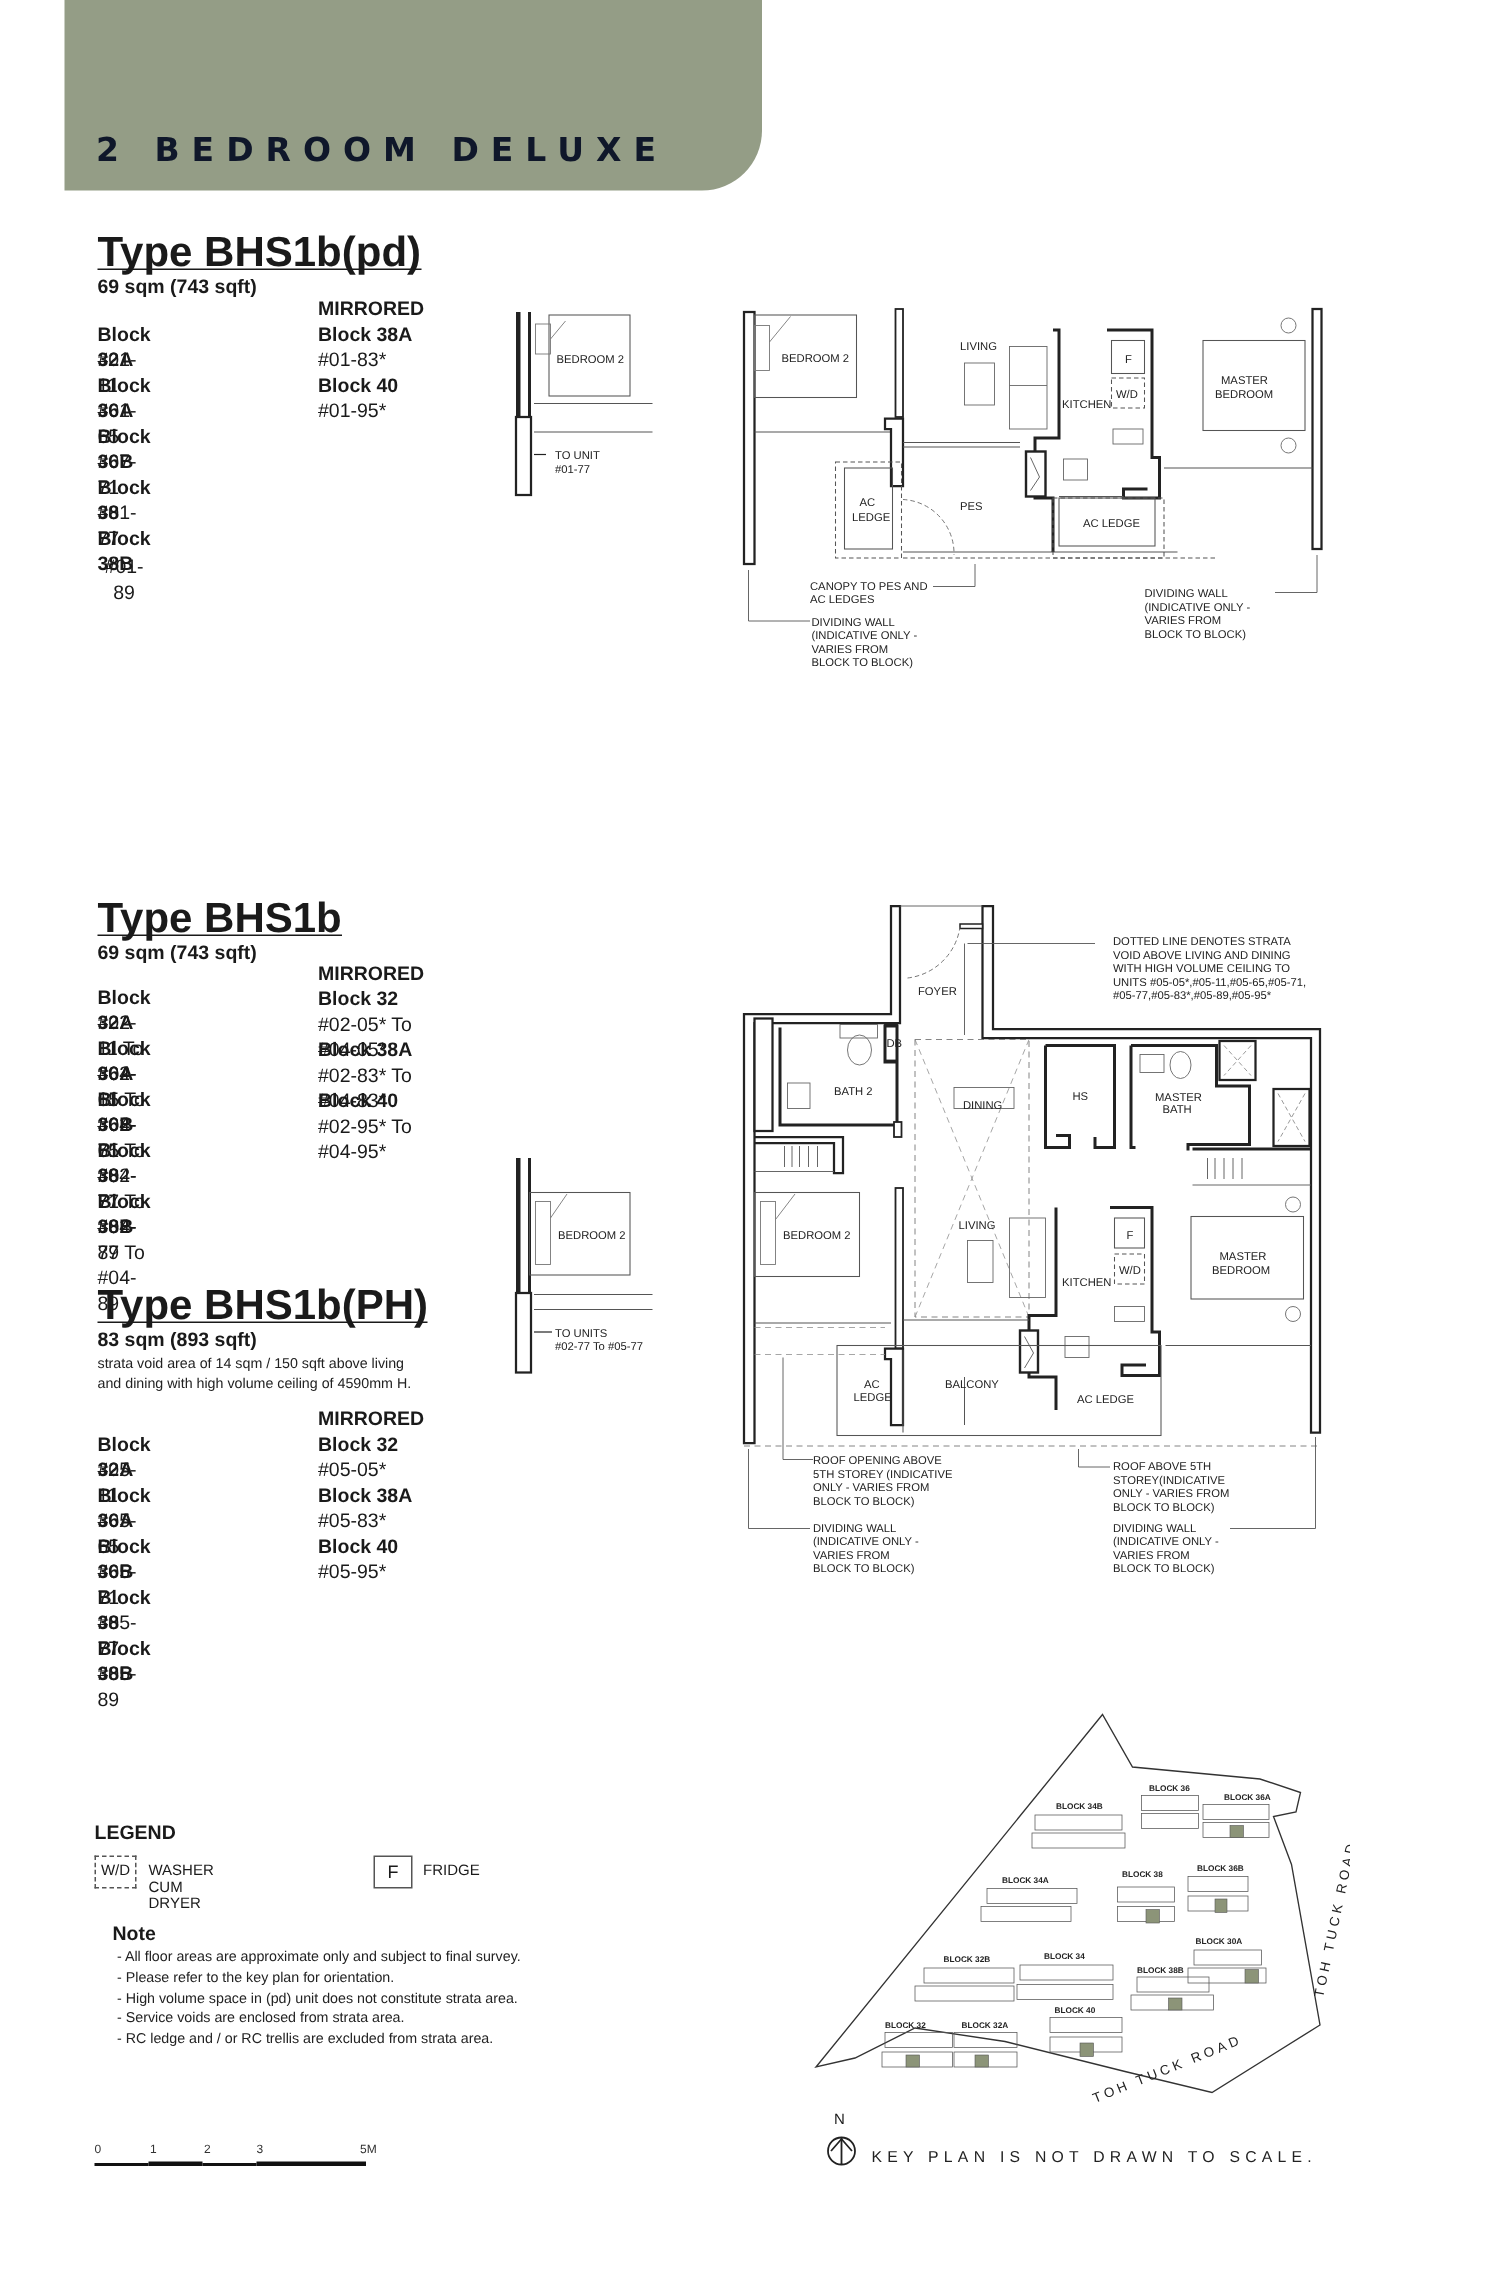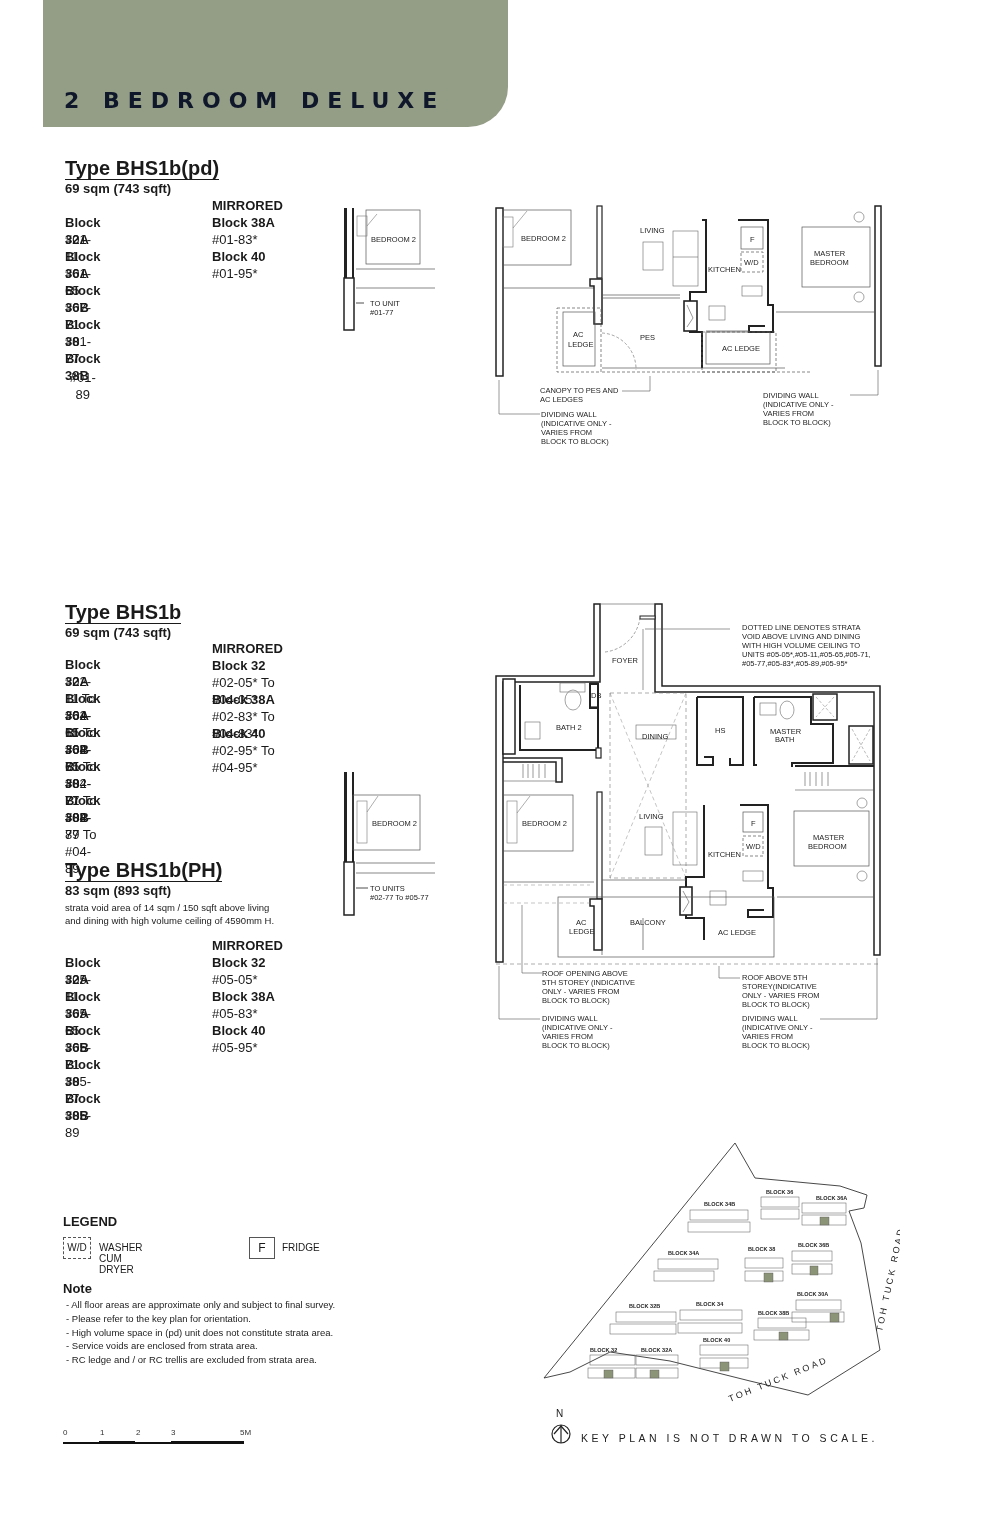--- a/index.html
+++ b/index.html
@@ -11,21 +11,21 @@
       background: #949d86; border-bottom-right-radius: 40px;
     }
     .header-title {
       position: absolute; left: 64px; top: 88px;
       font-family: "DejaVu Sans", sans-serif; font-weight: bold;
       font-size: 22px; letter-spacing: 8px; color: #0f172a;
     }
 
     .unit-type { position: absolute; }
     .type-title {
-      font-weight: bold; font-size: 20px; color: #1a1a1a;
+      font-weight: bold; font-size: 28px; color: #1a1a1a;
       border-bottom: 1.5px solid #1a1a1a; display: inline-block; padding-bottom: 0; line-height: 22px;
     }
     .type-area { font-weight: bold; font-size: 13px; margin-top: 1px; }
     .type-desc { font-size: 9.5px; line-height: 13px; margin-top: 3px; color: #222; width: 210px; }
 
     .blocks { position: absolute; }
     .blk-col { position: absolute; top: 0; }
     .mirrored-label { font-weight: bold; font-size: 13px; height: 17px; line-height: 17px; }
     .blk-name { font-weight: bold; font-size: 13px; height: 17px; line-height: 17px; }
     .blk-unit { font-size: 13px; height: 17px; line-height: 17px; }
@@ -42,21 +42,21 @@
       position: absolute; left: 0; top: 0; width: 28px; height: 22px;
       border: 1px dashed #555; font-size: 10px; text-align: center; line-height: 20px;
     }
     .legend-wd-text { position: absolute; left: 36px; top: 5px; font-size: 10px; }
     .legend-f-box {
       position: absolute; left: 186px; top: 0; width: 26px; height: 22px;
       border: 1px solid #555; font-size: 12px; text-align: center; line-height: 20px;
     }
     .legend-f-text { position: absolute; left: 219px; top: 5px; font-size: 10px; }
 
-    .notes { position: absolute; left: 63px; top: 1281px; width: 330px; }
+    .notes { position: absolute; left: 75px; top: 1281px; width: 330px; }
     .notes-title { font-weight: bold; font-size: 13px; margin-bottom: 2px; }
     .note-item { font-size: 9.5px; line-height: 13.8px; color: #222; padding-left: 9px; text-indent: -6px; }
 
     .scale { position: absolute; left: 63px; top: 1428px; width: 200px; height: 20px; }
     .scale-tick { position: absolute; top: 0; font-size: 8px; color: #333; }
     .scale-bar { position: absolute; top: 13px; height: 3px; }
 
     .keyplan { position: absolute; left: 540px; top: 1140px; }
     .key-note { position: absolute; left: 550px; top: 1423px; }
     .key-n { position: absolute; left: 556px; top: 1408px; font-size: 10px; }

